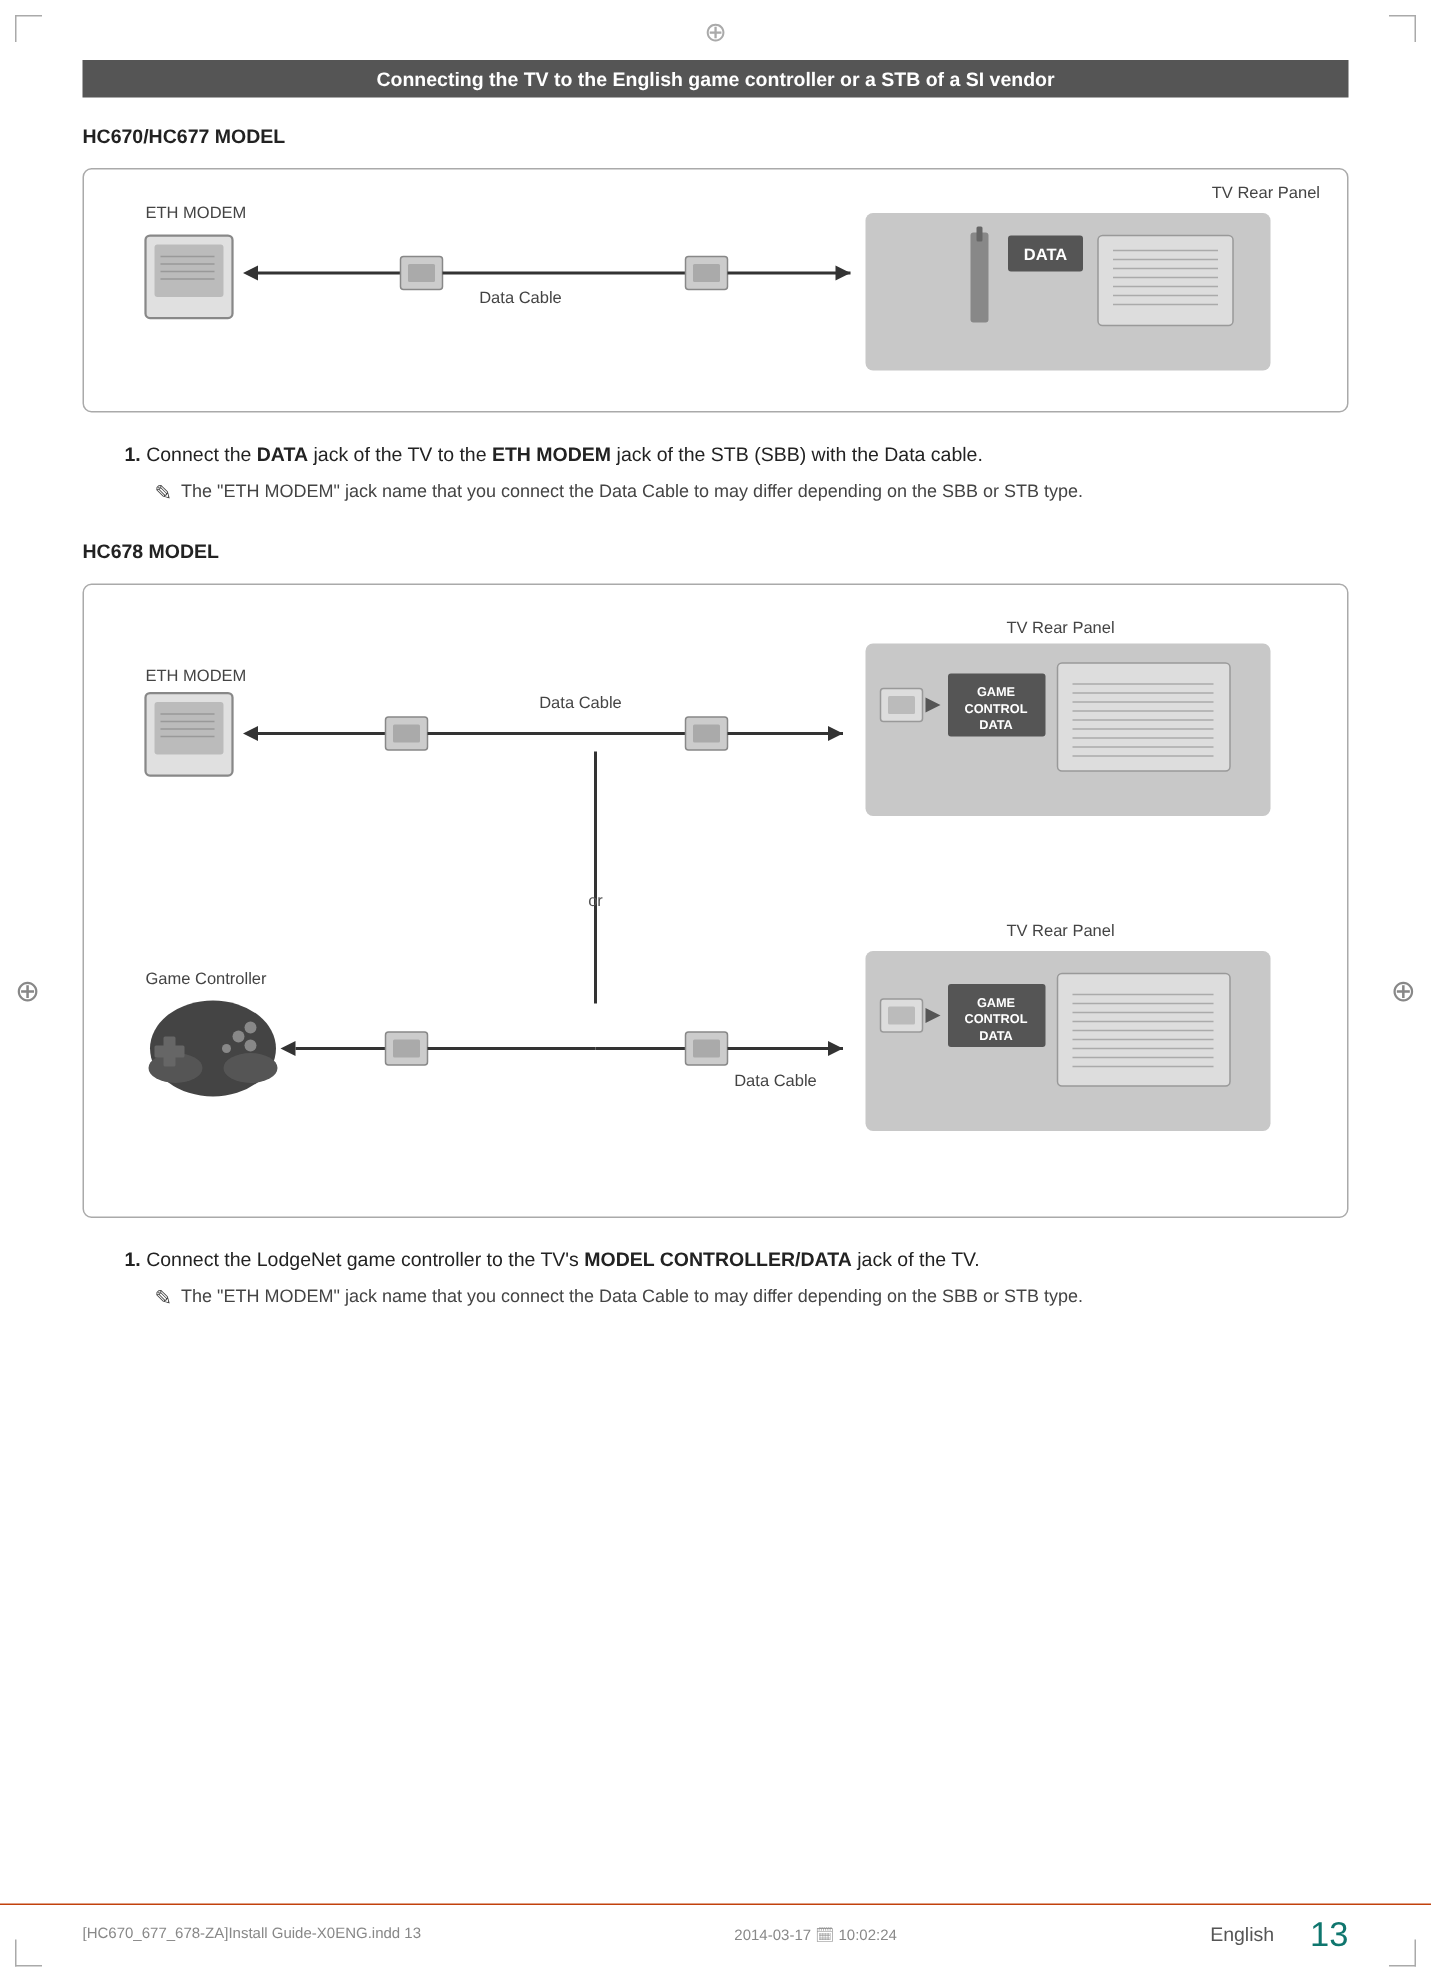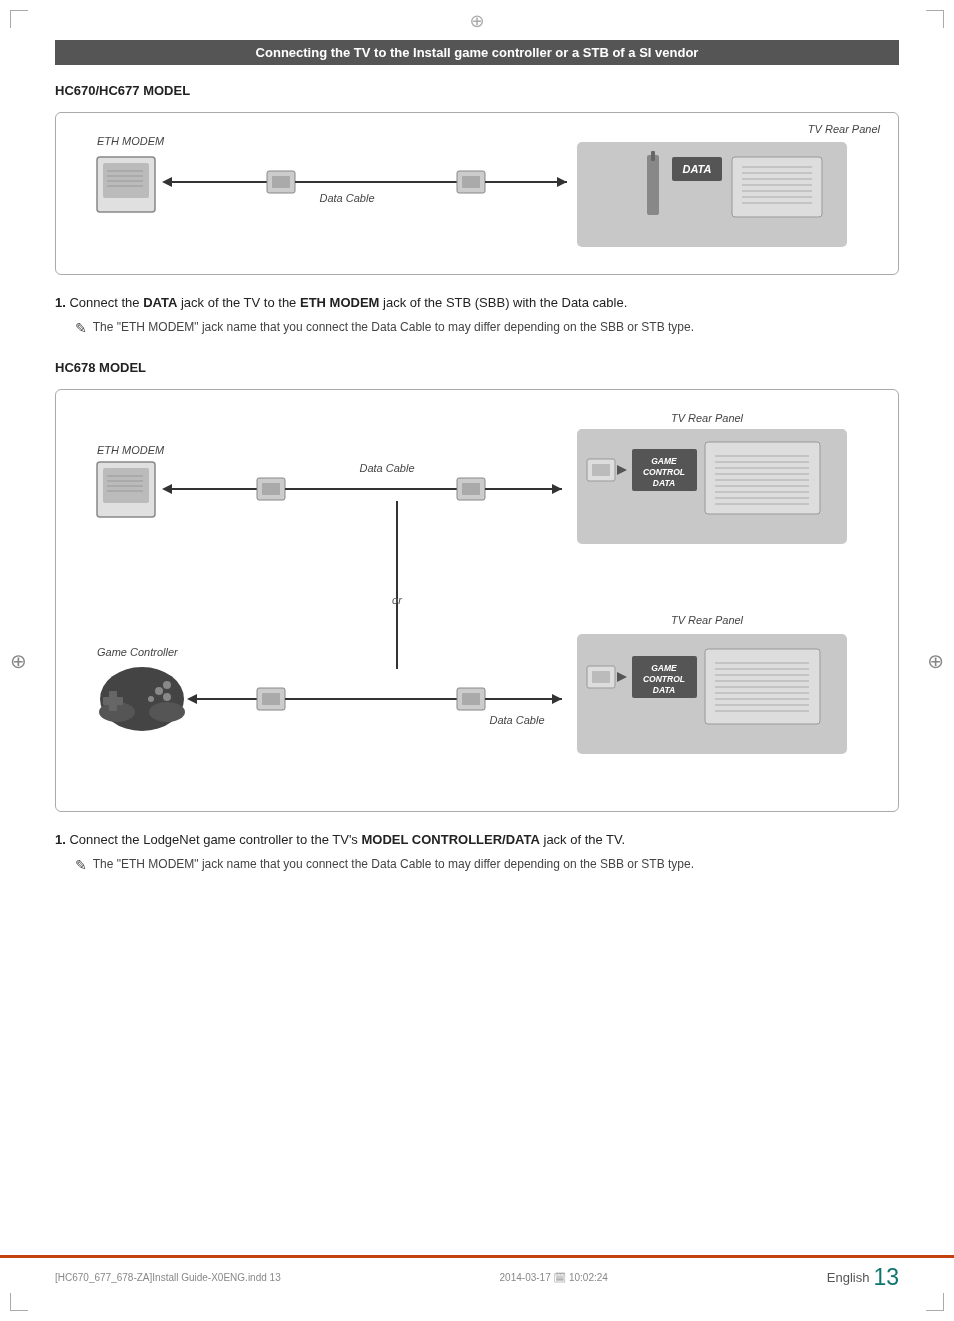--- a/index.html
+++ b/index.html
@@ -62,34 +62,34 @@
     }
 
     
     .diagram-box {
       border: 1px solid #aaa;
       border-radius: 6px;
       padding: 14px 2px;
       margin-bottom: 18px;
       position: relative;
       background: #fff;
-      font-style: italic;
     }
 
     .tv-rear-label {
       position: absolute;
       right: 18px;
       top: 10px;
       font-size: 11px;
       color: #444;
     }
 
     
     .instructions {
       margin-bottom: 22px;
+      margin-left: 28px;
     }
 
     .instruction-item {
       margin-bottom: 6px;
       line-height: 1.5;
     }
 
     .instruction-item .num {
       font-weight: bold;
     }
@@ -111,45 +111,45 @@
     }
 
     
     .diagram-svg {
       width: 100%;
     }
 
     
     .footer {
       position: absolute;
-      bottom: 32px;
+      bottom: 20px;
       left: 0;
       right: 0;
       display: flex;
       align-items: center;
       justify-content: space-between;
       padding: 0 55px;
-      border-top: 3px solid #c2410c;
+      border-top: 1px solid #c2410c;
       padding-top: 8px;
     }
 
     .footer-left {
       font-size: 10px;
       color: #888;
     }
 
     .footer-center {
       font-size: 10px;
       color: #888;
     }
 
     .footer-right {
       display: flex;
       align-items: center;
-      gap: 4px;
+      gap: 24px;
     }
 
     .footer-english {
       font-size: 13px;
       color: #555;
     }
 
     .footer-pagenum {
       font-size: 23px;
       font-weight: normal;
@@ -175,21 +175,21 @@
   <div class="corner-mark corner-tr"></div>
   <div class="corner-mark corner-bl"></div>
   <div class="corner-mark corner-br"></div>
 
   <div class="crosshair">⊕</div>
 
   <div class="crosshair-circle crosshair-left">⊕</div>
   <div class="crosshair-circle crosshair-right">⊕</div>
 
   <div class="section-header">
-    <span>Connecting the TV to the Install game controller or a STB of a SI vendor</span>
+    <span>Connecting the TV to the English game controller or a STB of a SI vendor</span>
   </div>
 
   <div class="model-title">
     <span>HC670/HC677 MODEL</span>
   </div>
 
   <div class="diagram-box">
     <div class="tv-rear-label">
       <span>TV Rear Panel</span>
     </div>

